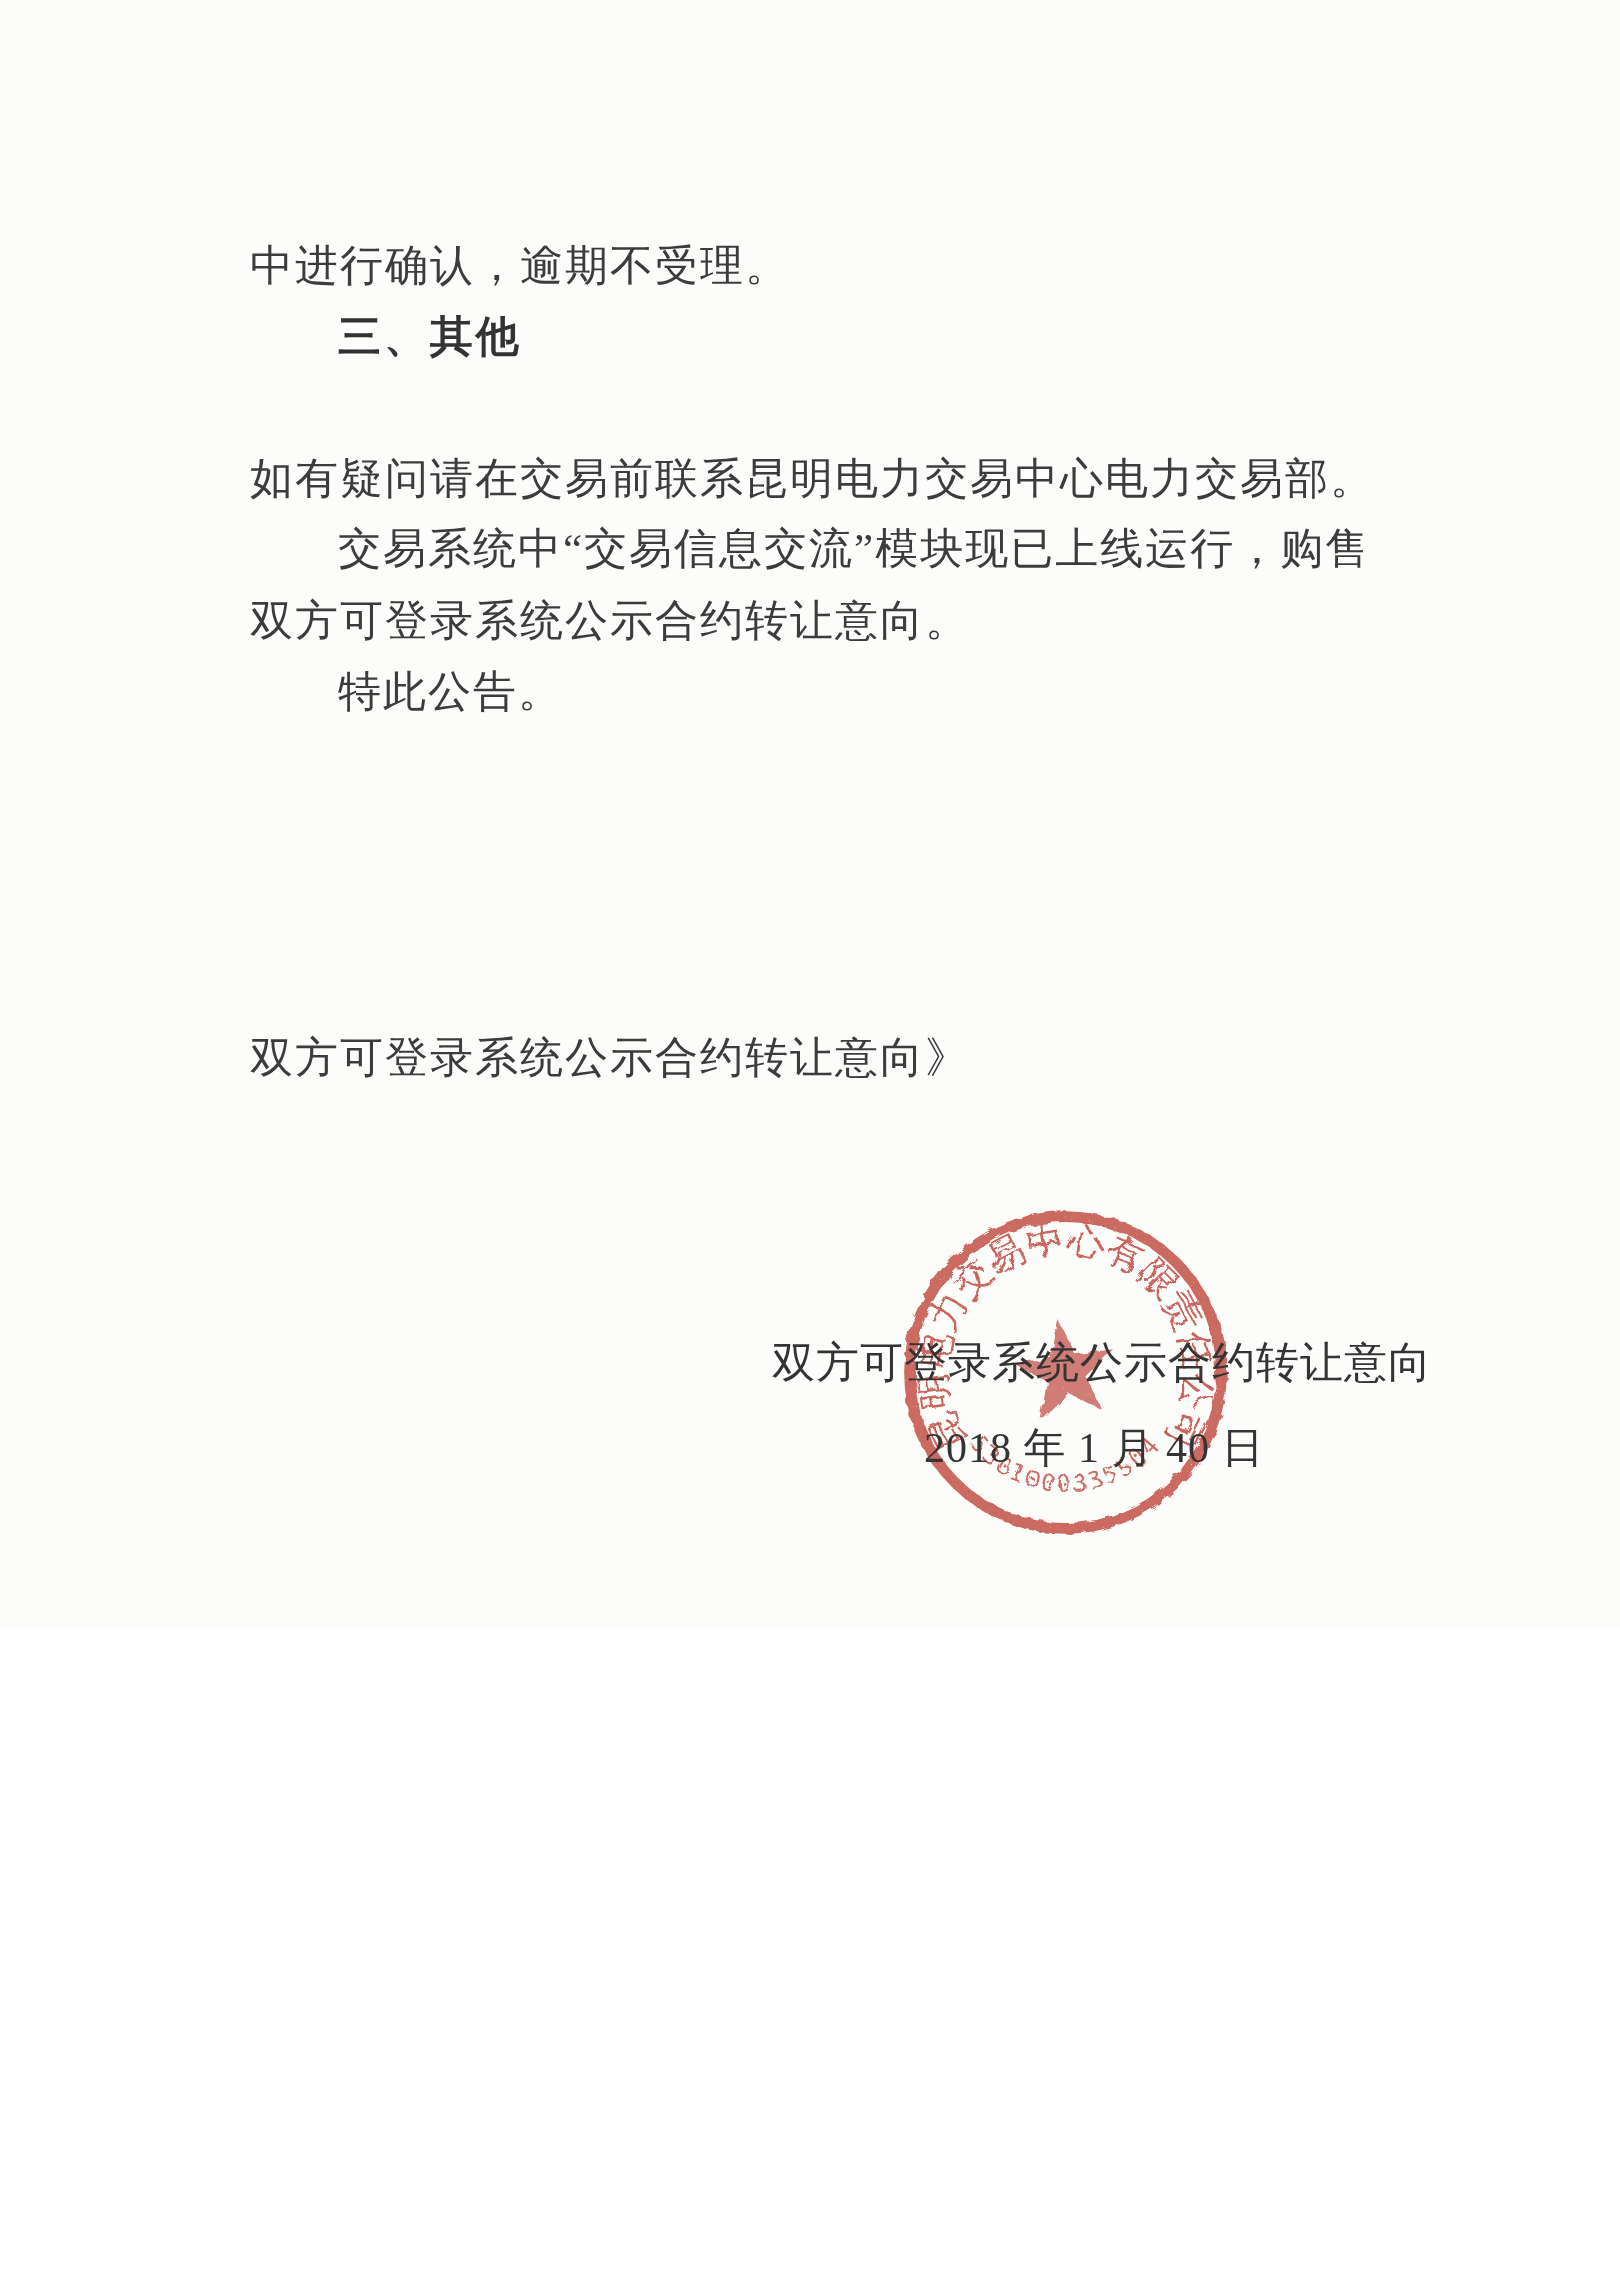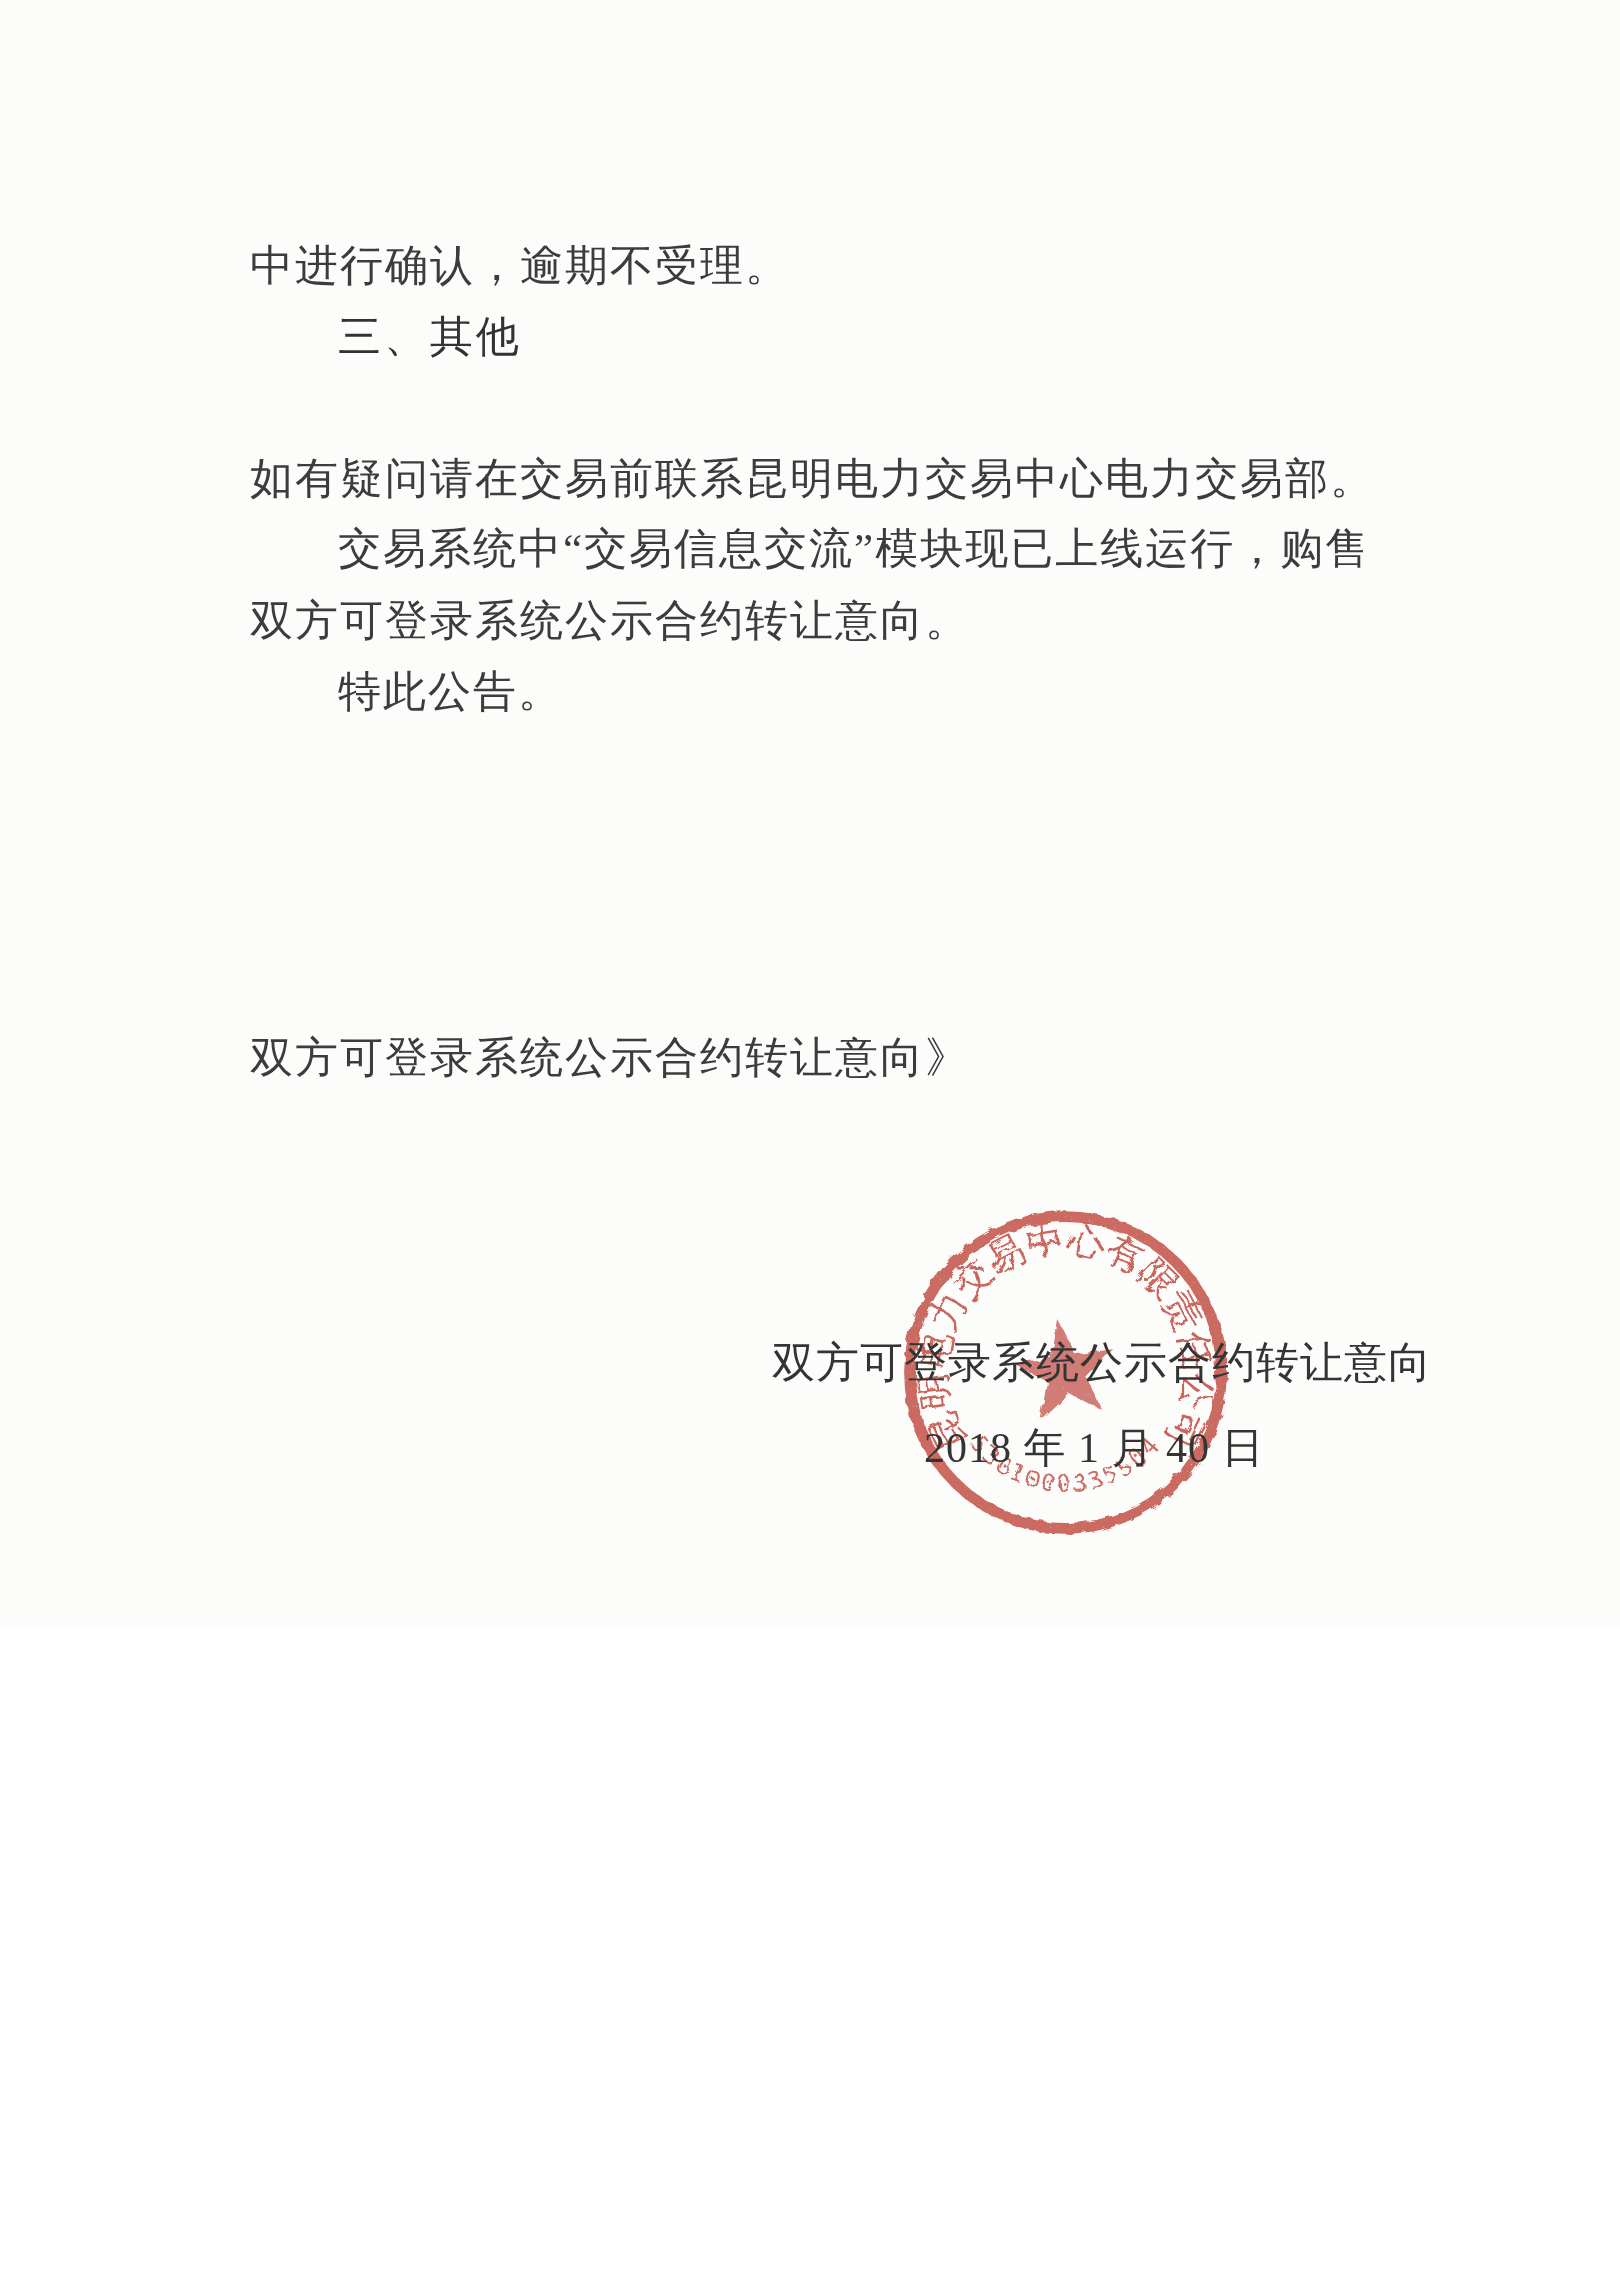--- a/index.html
+++ b/index.html
@@ -19,21 +19,21 @@
   }
   .line {
     position: absolute;
     font-size: 43px;
     line-height: 51px;
     letter-spacing: 2px;
     white-space: pre;
     color: #3c3c3c;
   }
   .line.heading {
-    font-weight: normal;
+    font-weight: bold;
     font-family: "Liberation Sans", "DejaVu Sans", sans-serif;
     letter-spacing: 2.9px;
     color: #333333;
   }
   .sig-company {
     position: absolute;
     top: 1334px;
     left: 772px;
     font-size: 43px;
     letter-spacing: 1px;

